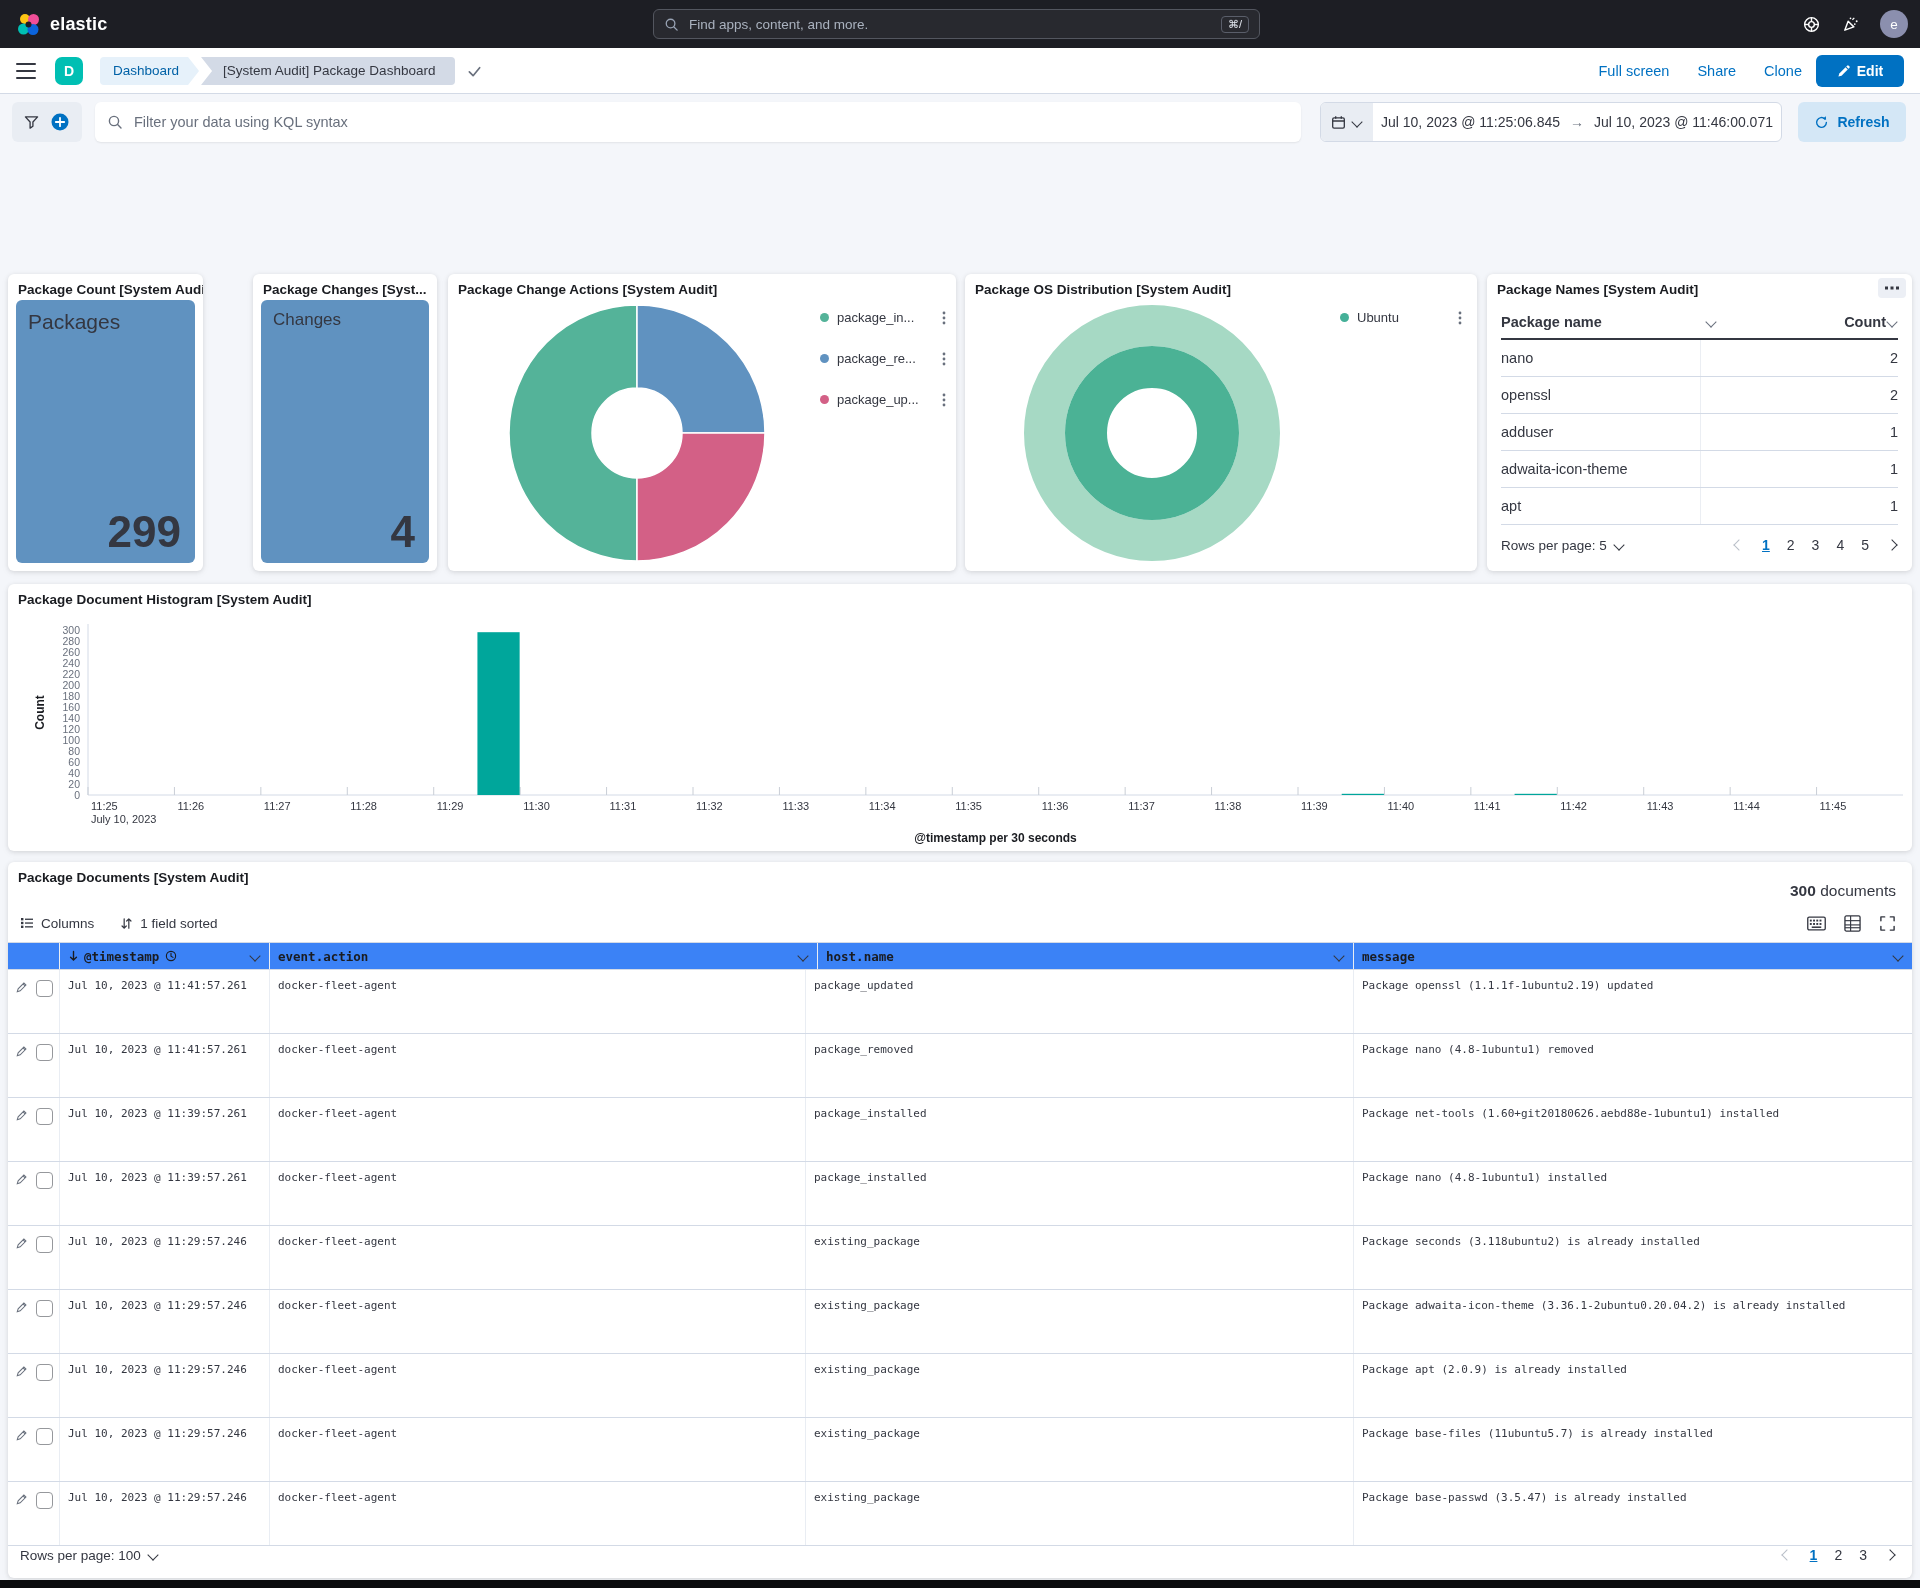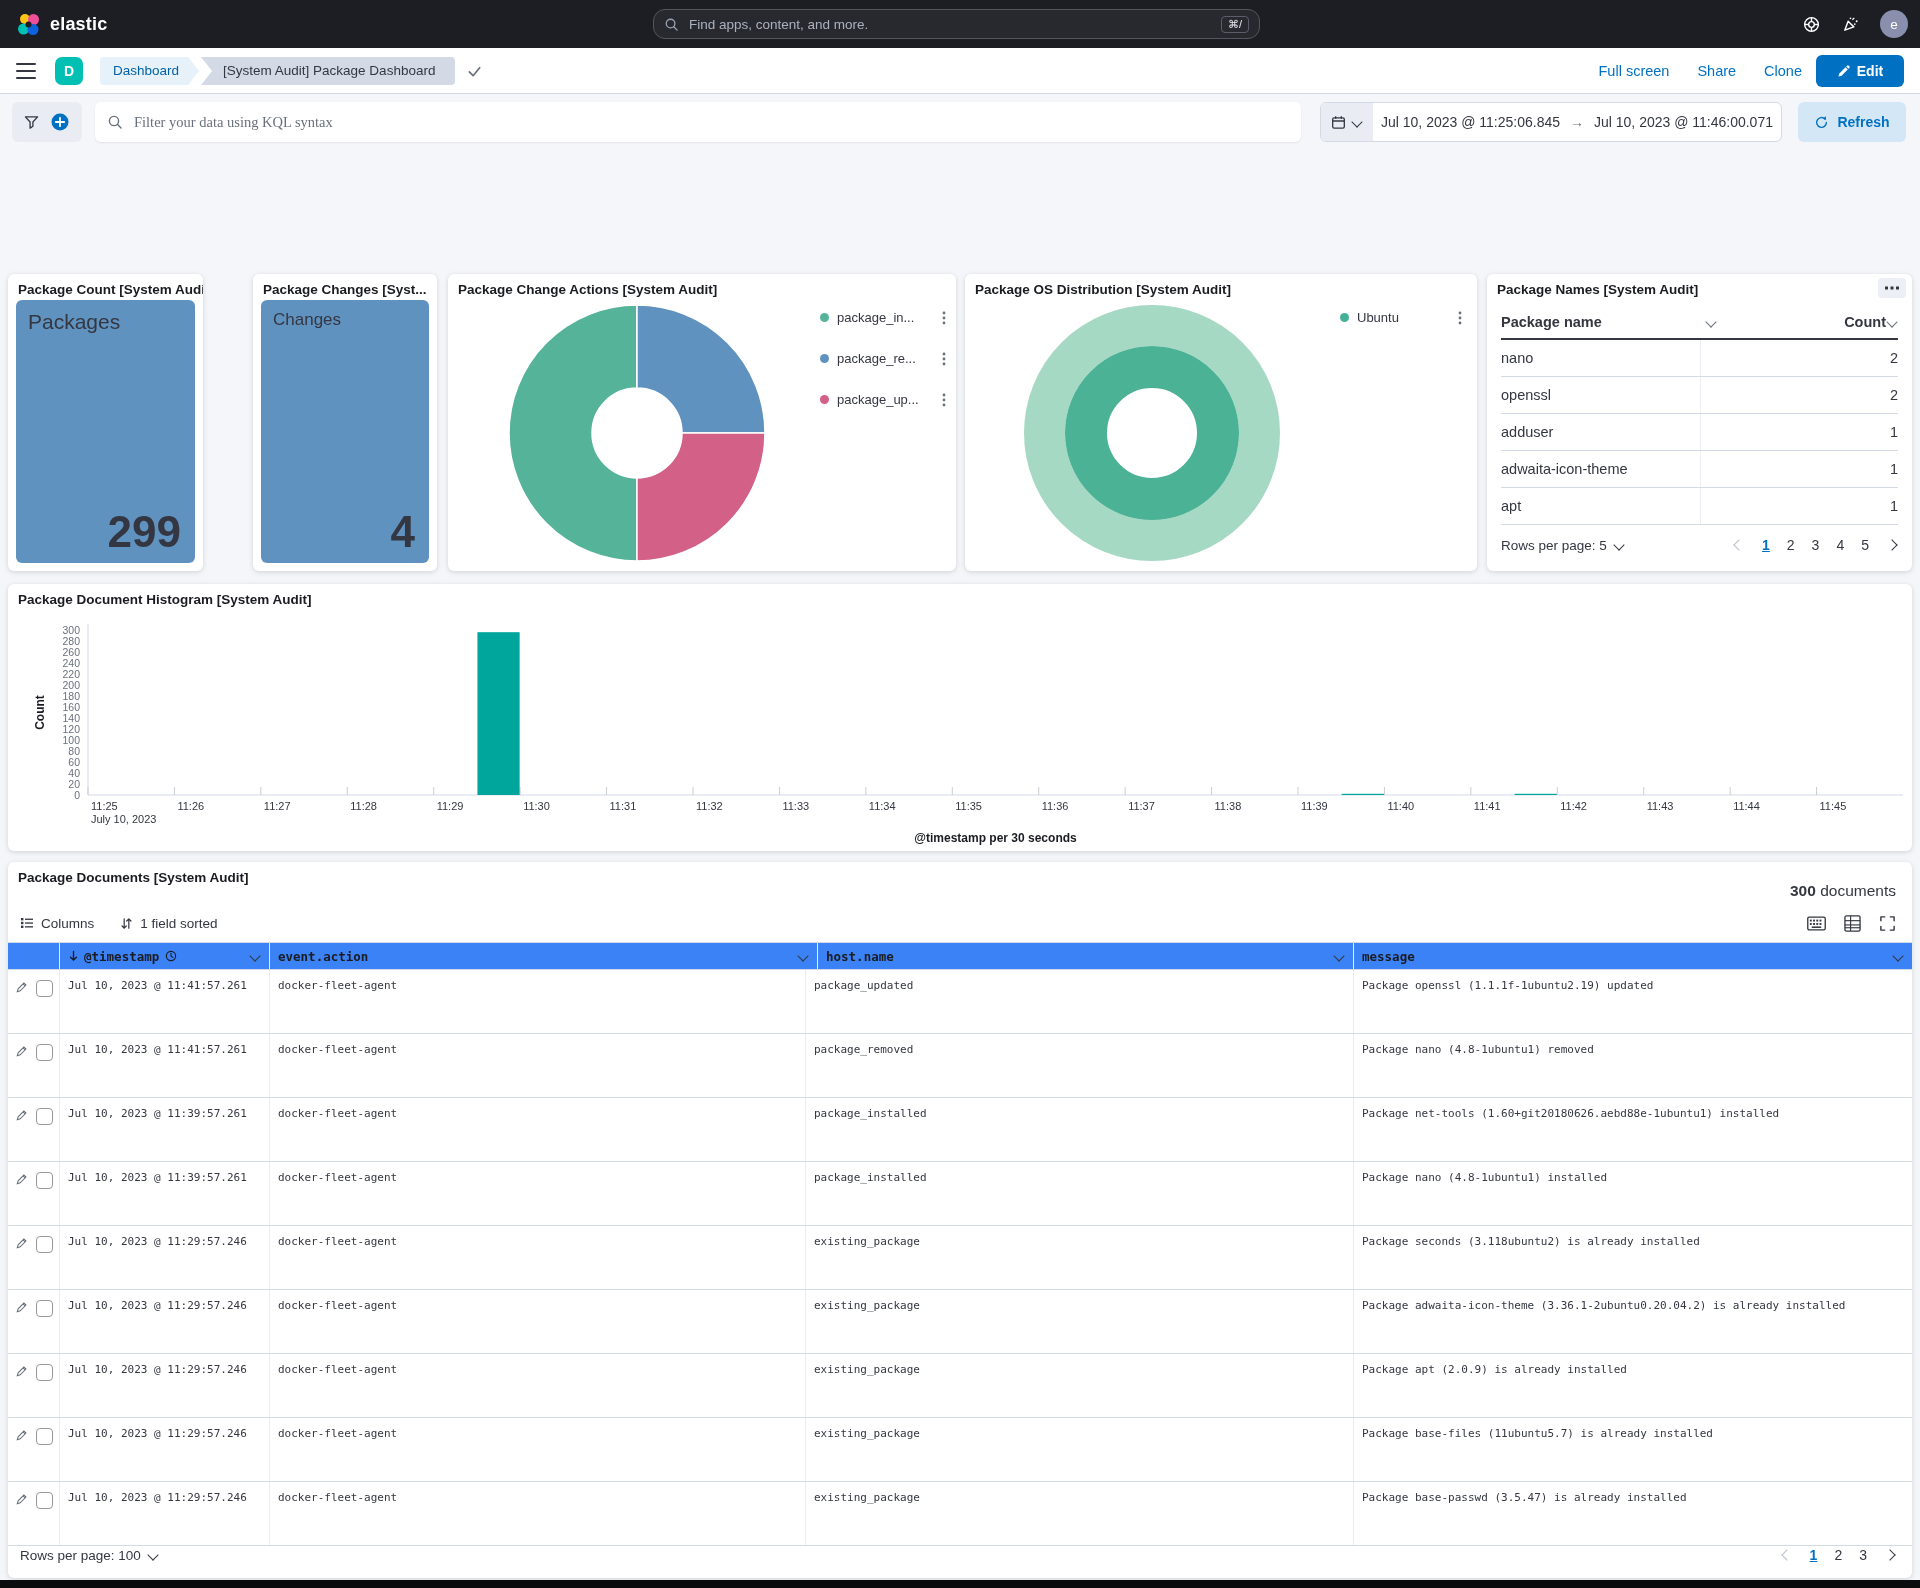--- a/index.html
+++ b/index.html
@@ -6,21 +6,21 @@
   .screen{position:relative;width:1920px;height:1588px;background:#F4F6FA;overflow:hidden;
           font-family:"Liberation Sans",sans-serif;color:#343741;-webkit-font-smoothing:antialiased;}
   .ic{display:inline-flex;align-items:center;justify-content:center;vertical-align:middle;}
   .chev{display:inline-block;width:7px;height:7px;border-right:1.6px solid currentColor;border-bottom:1.6px solid currentColor;transform:rotate(45deg);margin:0 2px;}
   .chev.left{transform:rotate(135deg);}
   .chev.right{transform:rotate(-45deg);}
 
   
   .topnav{position:absolute;left:0;top:0;width:1920px;height:48px;background:#1D1E24;}
   .logo{position:absolute;left:16px;top:0;height:48px;display:flex;align-items:center;gap:9px;color:#fff;font-size:18px;font-weight:600;letter-spacing:.2px;}
-  .global-search{position:absolute;left:653px;top:9px;width:607px;height:30px;box-sizing:border-box;border:1px solid #53565f;border-radius:12px;background:rgba(255,255,255,.05);display:flex;align-items:center;padding:0 10px;gap:8px;color:#98A2B3;}
+  .global-search{position:absolute;left:653px;top:9px;width:607px;height:30px;box-sizing:border-box;border:1px solid #53565f;border-radius:6px;background:rgba(255,255,255,.05);display:flex;align-items:center;padding:0 10px;gap:8px;color:#98A2B3;}
   .global-search input{flex:1;background:transparent;border:none;outline:none;color:#D3DAE6;font-size:13.5px;font-family:inherit;}
   .global-search input::placeholder{color:#aab2bf;}
   .shortcut{border:1px solid #5a5e6a;border-radius:4px;font-size:11px;padding:1px 6px;color:#e2e7ef;}
   .topnav-right{position:absolute;right:12px;top:0;height:48px;display:flex;align-items:center;gap:20px;}
   .avatar{width:28px;height:28px;border-radius:50%;background:#8B8FAE;color:#fff;display:flex;align-items:center;justify-content:center;font-size:13.5px;}
 
   
   .chromebar{position:absolute;left:0;top:48px;width:1920px;height:46px;background:#fff;border-bottom:1px solid #D3DAE6;box-sizing:border-box;}
   .burger{position:absolute;left:16px;top:15px;width:20px;height:16px;display:flex;flex-direction:column;justify-content:space-between;cursor:pointer;}
   .burger i{display:block;height:2.4px;background:#343741;border-radius:1px;}
@@ -31,21 +31,21 @@
   .crumb.page{background:#D3DAE6;color:#343741;margin-left:2px;clip-path:polygon(0 0,100% 0,100% 100%,0 100%,11px 50%);padding-left:22px;border-radius:0 4px 4px 0;}
   .crumb-check{margin-left:12px;color:#69707D;}
   .chrome-actions{position:absolute;right:118px;top:0;height:46px;display:flex;align-items:center;gap:28px;font-size:14.5px;color:#0071C2;}
   .chrome-actions span{cursor:pointer;}
   .edit-btn{position:absolute;right:16px;top:7px;width:88px;height:32px;background:#0071C2;color:#fff;border:none;border-radius:6px;font-size:14px;font-weight:600;font-family:inherit;display:flex;align-items:center;justify-content:center;gap:7px;cursor:pointer;}
 
   
   .filterbar{position:absolute;left:0;top:94px;width:1920px;height:56px;}
   .filter-group{position:absolute;left:12px;top:8px;width:70px;height:40px;background:#E9EDF3;border-radius:6px;display:flex;align-items:center;justify-content:space-evenly;}
   .kql{position:absolute;left:95px;top:8px;width:1206px;height:40px;box-sizing:border-box;background:#fff;border-radius:6px;box-shadow:0 1px 2px rgba(0,0,0,.08);display:flex;align-items:center;padding:0 12px;gap:9px;color:#69707D;}
-  .kql input{flex:1;border:none;outline:none;font-size:14.5px;color:#343741;font-family:Liberation Serif, serif;background:transparent;}
+  .kql input{flex:1;border:none;outline:none;font-size:14.5px;color:#343741;font-family:Liberation Sans, sans-serif;background:transparent;}
   .kql input::placeholder{color:#69707D;}
   .datepicker{position:absolute;left:1320px;top:8px;width:462px;height:40px;box-sizing:border-box;background:#fff;border:1px solid #D3DAE6;border-radius:6px;display:flex;align-items:stretch;overflow:hidden;}
   .date-cal{width:52px;background:#E9EDF3;display:flex;align-items:center;justify-content:center;gap:5px;color:#343741;cursor:pointer;}
   .date-texts{flex:1;display:flex;align-items:center;justify-content:center;gap:10px;font-size:14px;color:#343741;}
   .date-arrow{color:#69707D;font-size:14px;}
   .refresh-btn{position:absolute;left:1798px;top:8px;width:108px;height:40px;background:#D4E7F6;color:#0071C2;border:none;border-radius:6px;font-size:14px;font-weight:600;font-family:inherit;display:flex;align-items:center;justify-content:center;gap:8px;cursor:pointer;}
 
   
   .panel{position:absolute;background:#fff;border-radius:6px;box-shadow:0 1px 4px rgba(0,0,0,.10),0 2px 8px rgba(0,0,0,.05);box-sizing:border-box;}
   .panel-title{font-size:13.5px;font-weight:700;color:#1A1C21;padding:8px 10px 0 10px;white-space:nowrap;overflow:hidden;}

